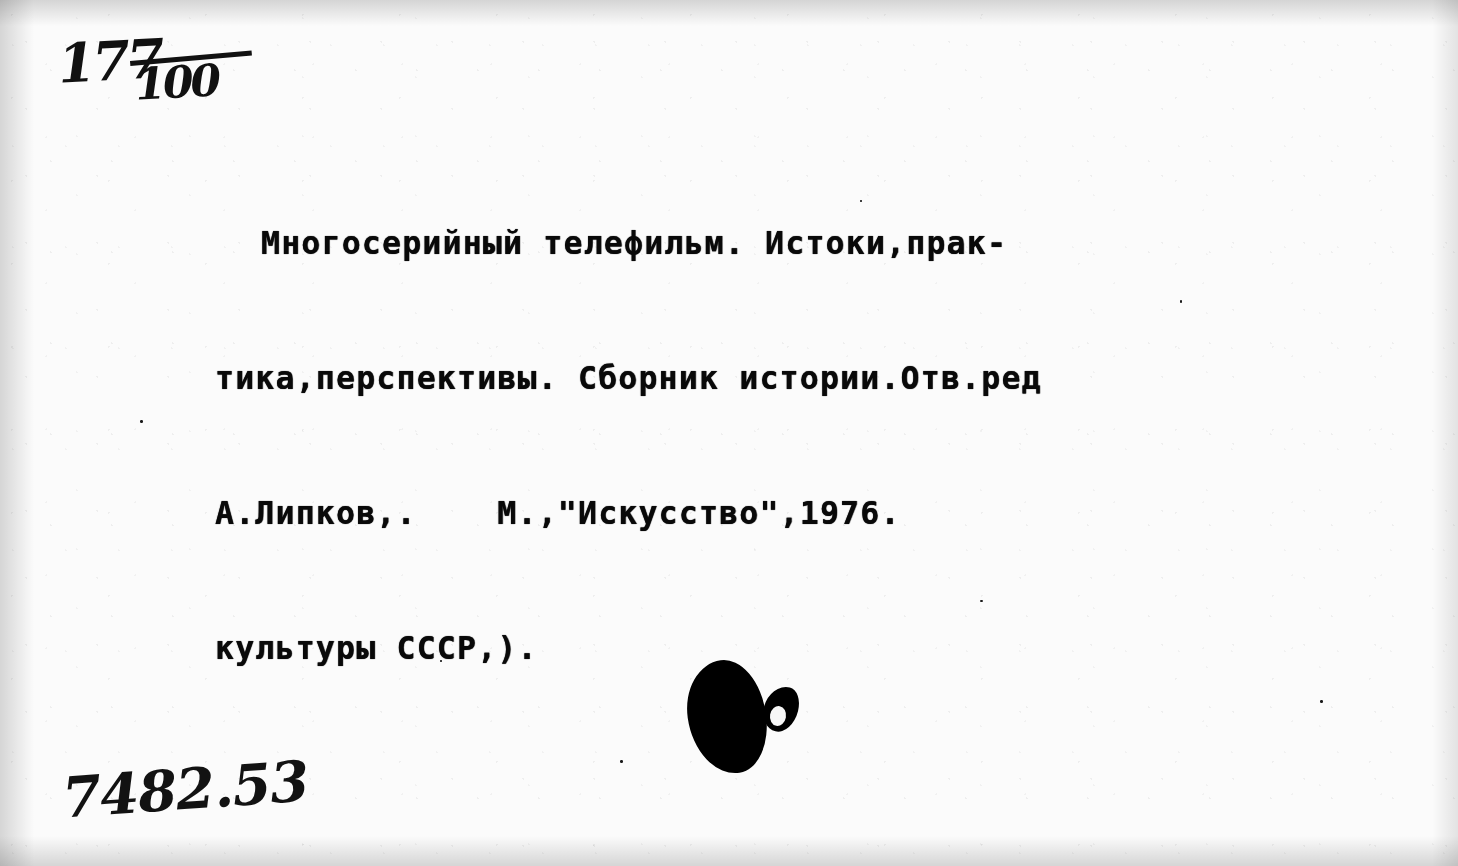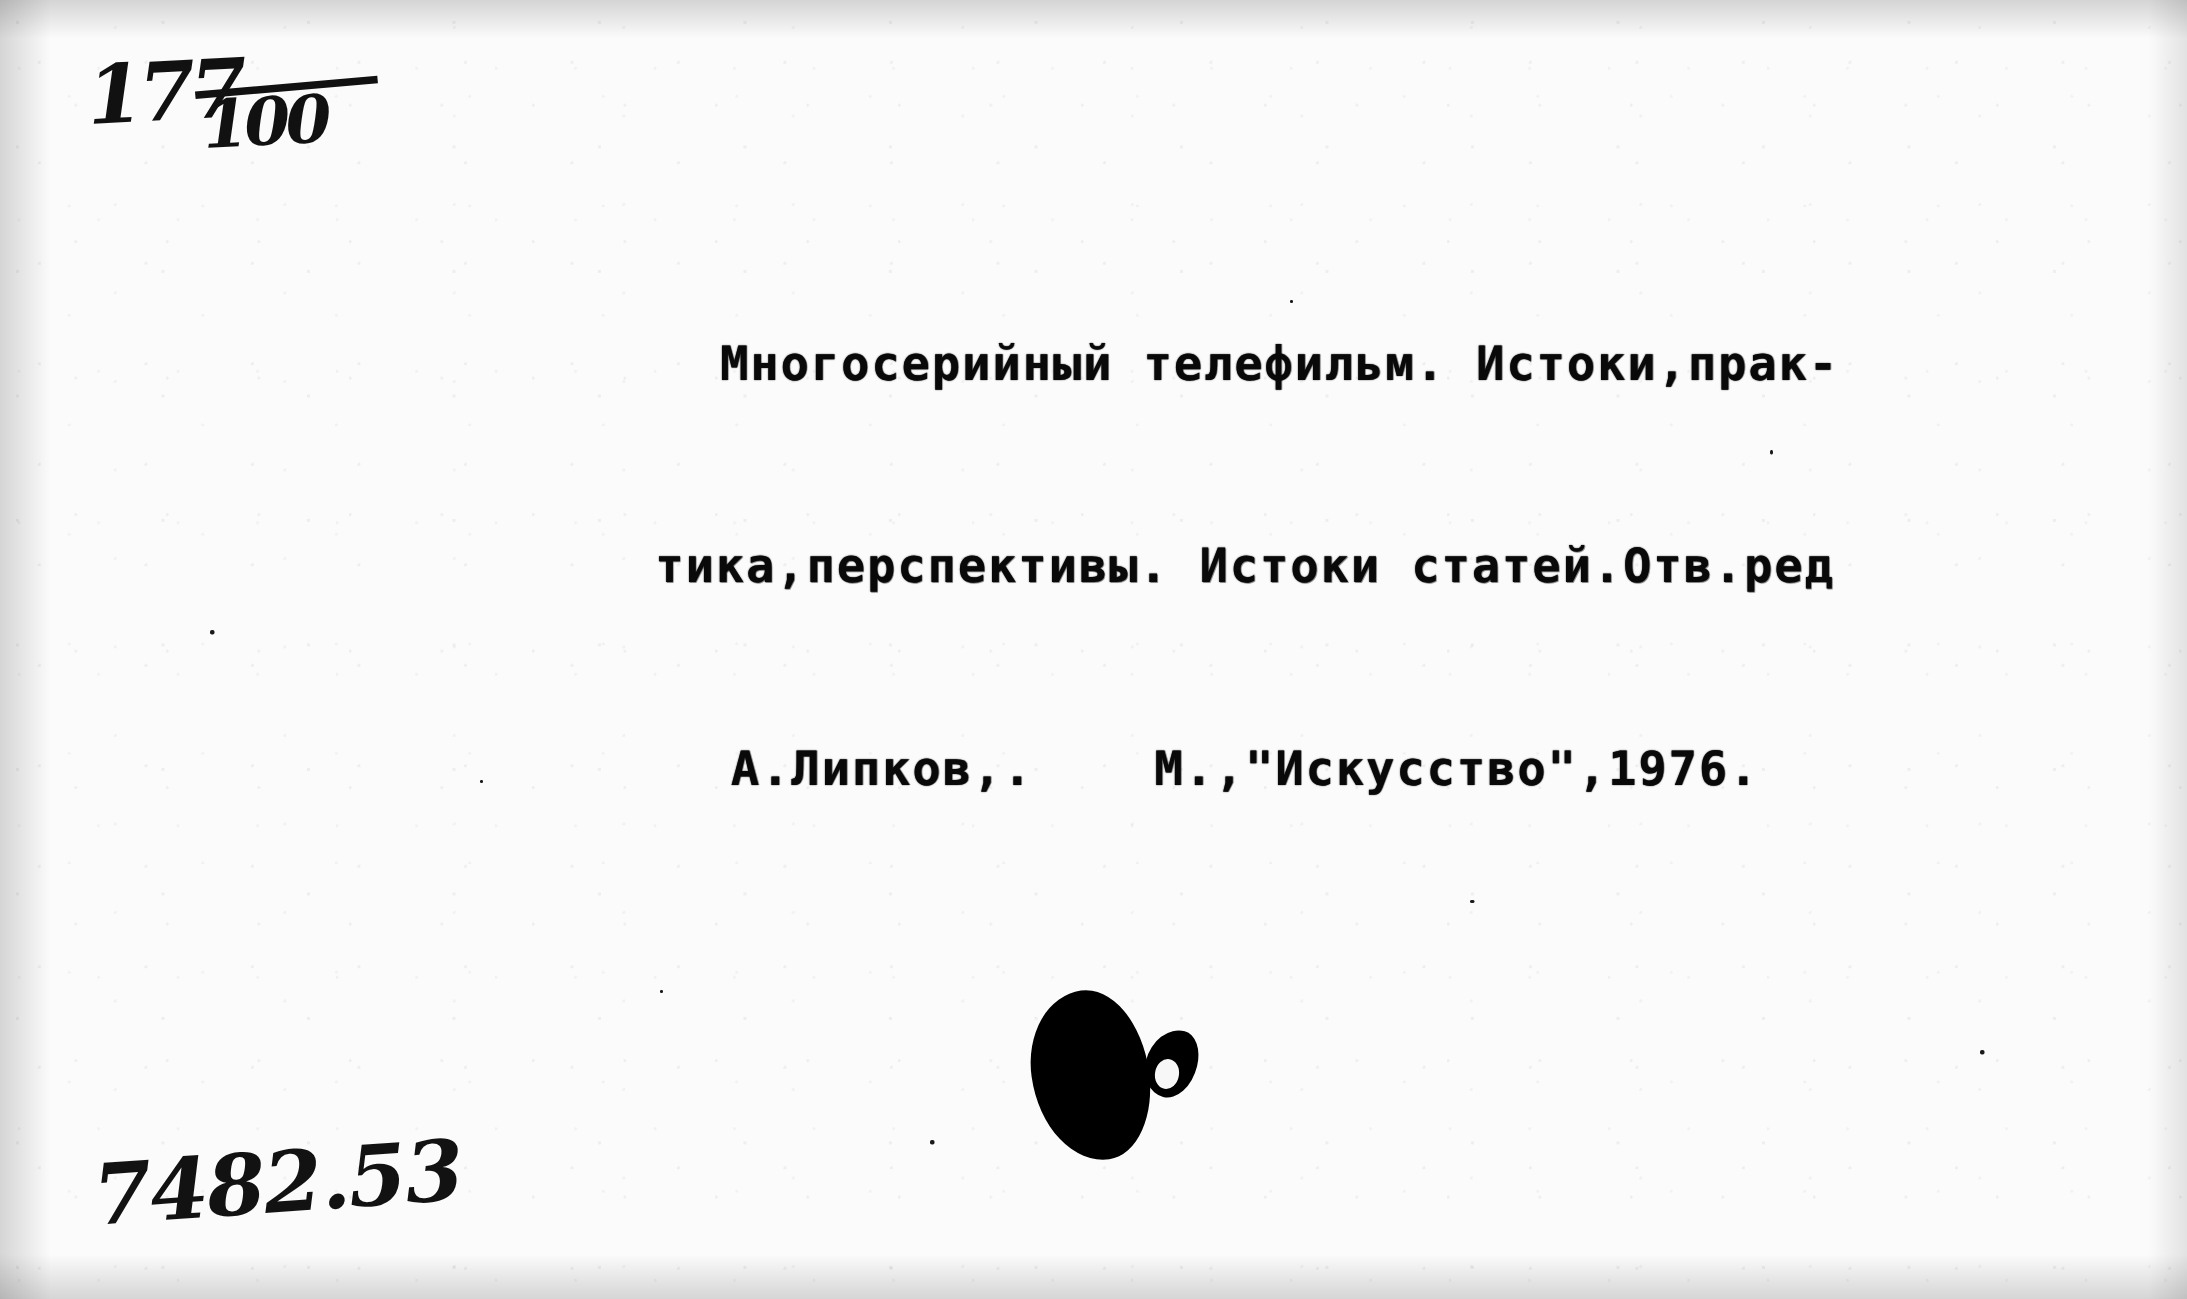--- a/index.html
+++ b/index.html
@@ -95,21 +95,21 @@
     width: 1230px;
     color: #090909;
     font-family: "DejaVu Sans Mono", "Liberation Mono", monospace;
     font-size: 31.5px;
     font-weight: 700;
     line-height: 45px;
     letter-spacing: 1.2px;
     white-space: pre;
     text-shadow: 0 0 1px rgba(0,0,0,0.85), 0.6px 0.4px 0 rgba(0,0,0,0.35);
   }
-  #typed .ln { display: block; text-align: center; }
+  #typed .ln { display: block; }
   #typed .indent { padding-left: 46px; }
 
   
   #callnumber {
     position: absolute;
     left: 62px;
     top: 756px;
     color: #121212;
     font-family: "DejaVu Serif", serif;
     font-style: italic;
@@ -165,22 +165,23 @@
   <div id="grain-right"></div>
 
   <div id="shelfmark">
     <span class="num-top">177</span>
     <span class="bar"></span>
     <span class="fraction">100</span>
   </div>
 
   <div id="typed">
     <span class="ln indent">Многосерийный телефильм. Истоки,прак-</span>
-    <span class="ln">тика,перспективы. Истоки статей.Отв.ред</span>
+    <span class="ln">тика,перспективы. Сборник истории.Отв.ред</span>
     <span class="ln">А.Липков,.    М.,"Искусство",1976.</span>
+    <span class="ln">культуры СССР,).</span>
     
     
   </div>
 
   <div id="callnumber">7482.53</div>
 
   <div id="inkblot"></div>
   <div id="inkblot-sat"></div>
   <div id="inkblot-notch"></div>
 

